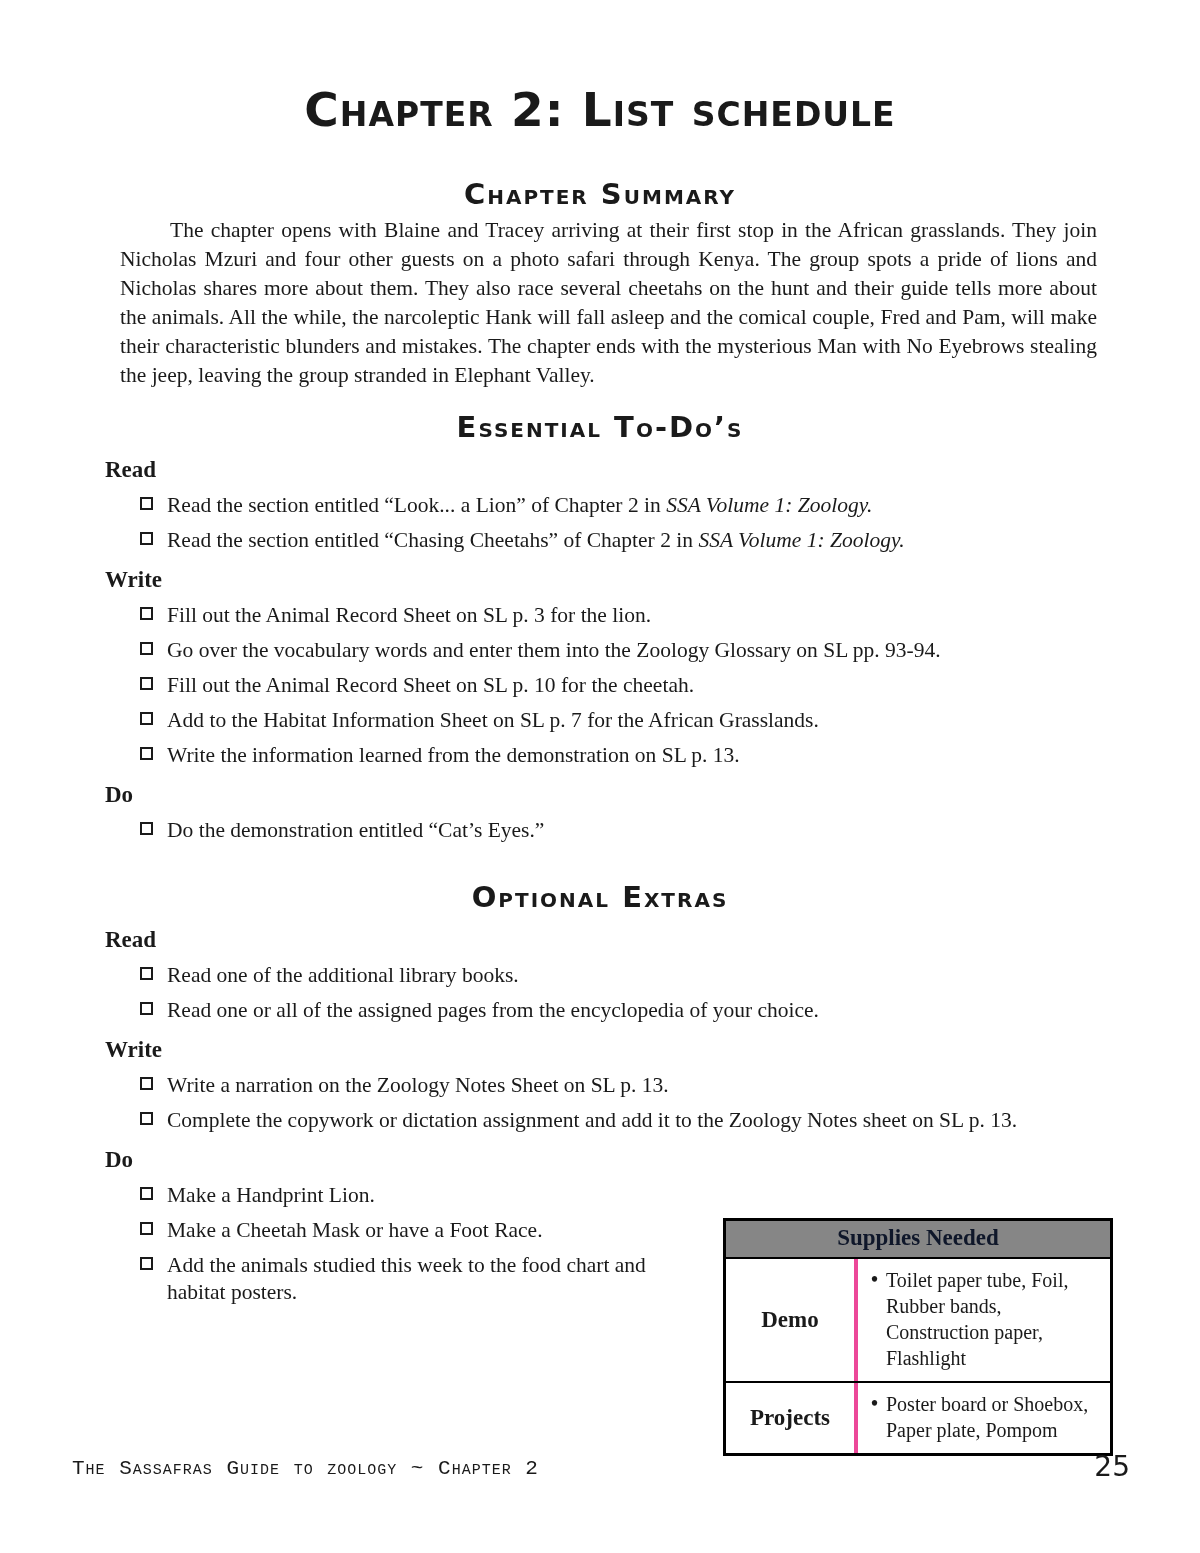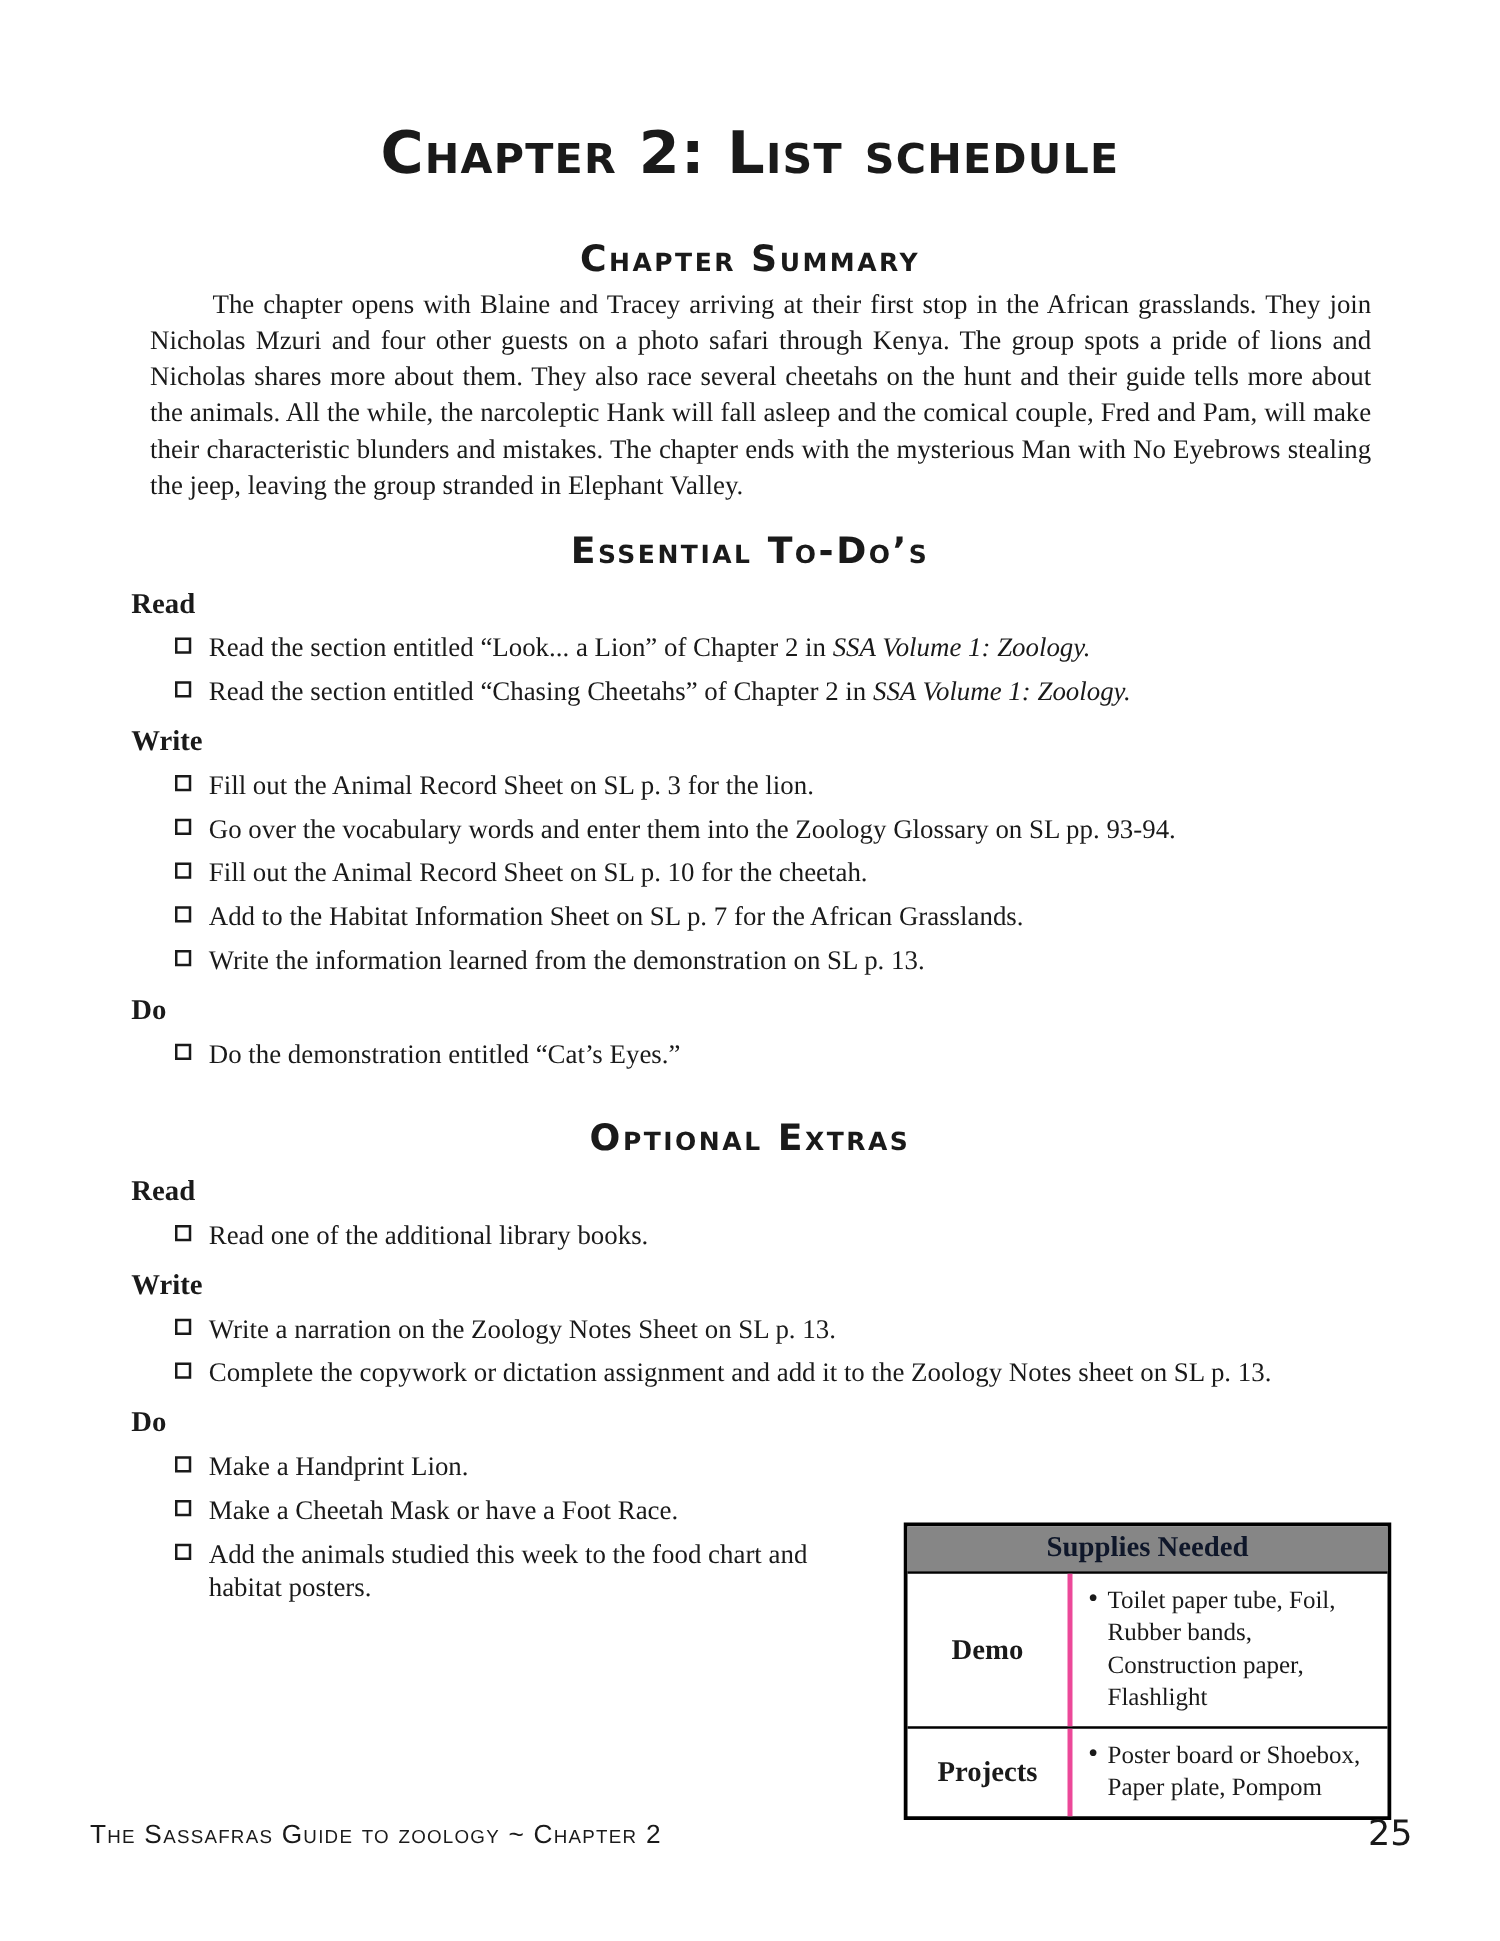--- a/index.html
+++ b/index.html
@@ -8,21 +8,21 @@
     position: relative;
     width: 1200px;
     height: 1553px;
     margin: 0 auto;
     background: #ffffff;
     color: #1a1a1a;
     font-family: "Liberation Serif", "DejaVu Serif", serif;
     overflow: hidden;
   }
   .title {
-    margin: 13px;
+    margin: 0;
     padding-top: 82px;
     text-align: center;
     font-family: "DejaVu Sans", "Liberation Sans", sans-serif;
     font-variant: small-caps;
     font-weight: 800;
     font-size: 47px;
     letter-spacing: 1px;
   }
   .sc-heading {
     margin: 0;
@@ -103,21 +103,21 @@
   .footer {
     position: absolute;
     left: 0; right: 0;
     top: 1450px;
     display: flex;
     justify-content: space-between;
     align-items: flex-end;
     padding: 0 70px 0 72px;
   }
   .footer-left {
-    font-family: Liberation Sans, sans-serif;
+    font-family: Liberation Mono, monospace;
     font-variant: small-caps;
     font-size: 21px;
     letter-spacing: 1px;
     padding-bottom: 3px;
   }
   .page-number {
     font-family: "DejaVu Sans", "Liberation Sans", sans-serif;
     font-size: 28px;
     font-weight: 400;
   }
@@ -183,20 +183,24 @@
   </section>
 
   <section>
     <h2 class="sc-heading" id="optional-heading">Optional Extras</h2>
 
     <h3 class="group-label">Read</h3>
     <ul class="todo-list">
       <li class="todo">
         <span class="cb"></span>
         <span class="todo-text"><span>Read one of the additional library books.</span></span>
+      </li>
+      <li class="todo">
+        <span class="cb"></span>
+        <span class="todo-text"><span>Read one or all of the assigned pages from the encyclopedia of your choice.</span></span>
       </li>
     </ul>
 
     <h3 class="group-label">Write</h3>
     <ul class="todo-list">
       <li class="todo">
         <span class="cb"></span>
         <span class="todo-text"><span>Write a narration on the Zoology Notes Sheet on SL p. 13.</span></span>
       </li>
       <li class="todo">

